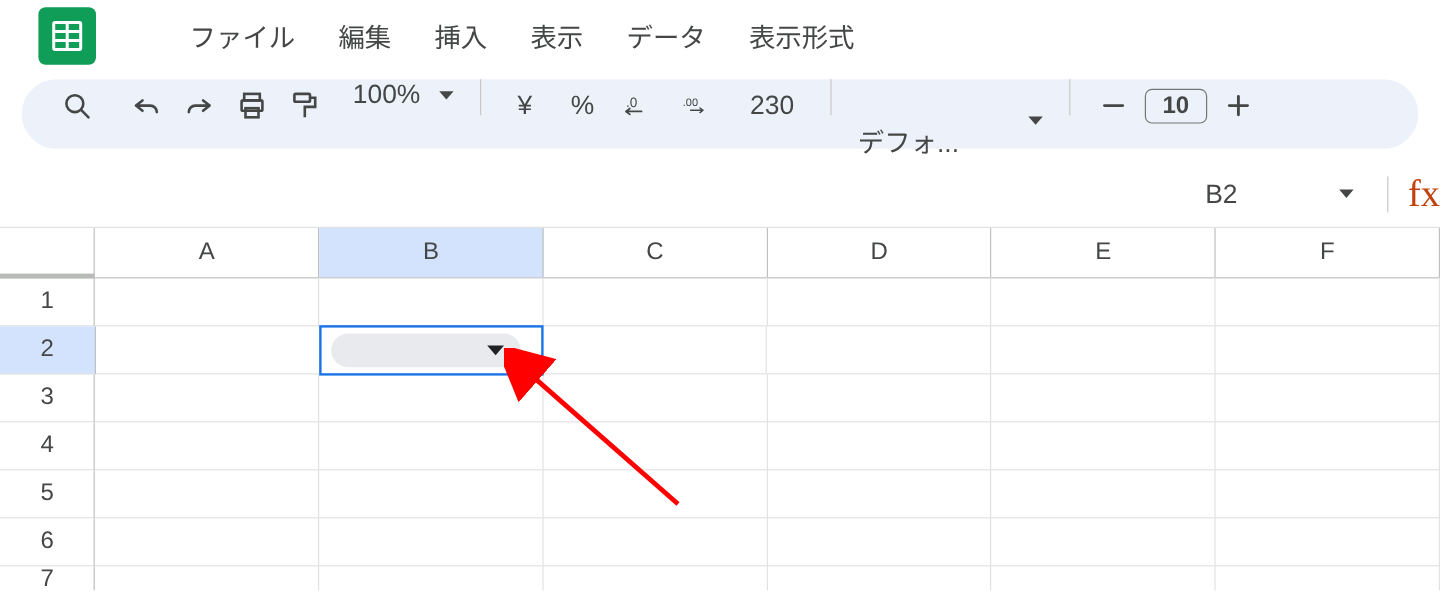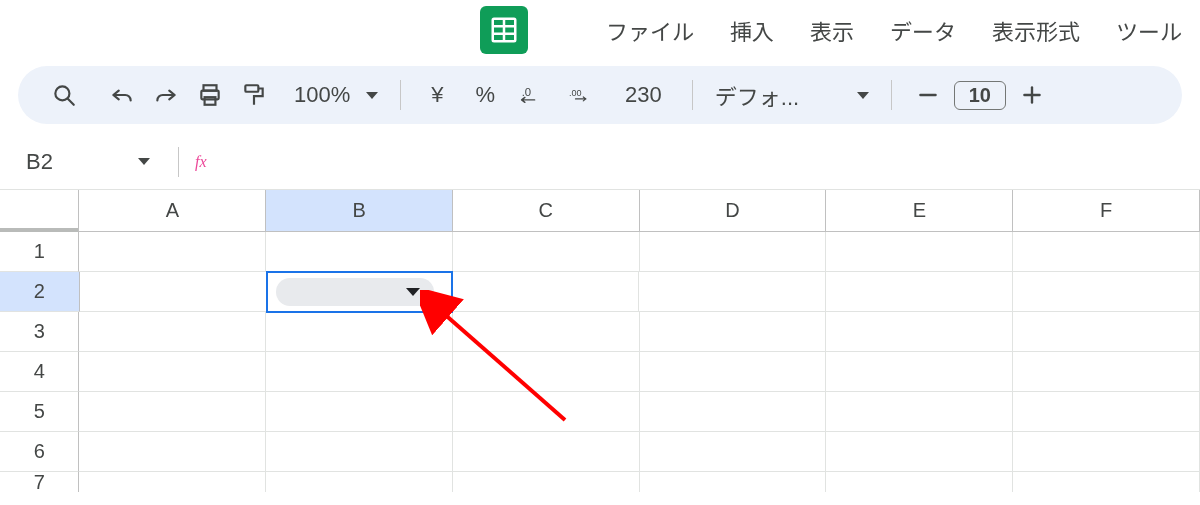--- a/index.html
+++ b/index.html
@@ -14,21 +14,20 @@
     position: relative;
   }
 
   
   .menubar {
     display: flex;
     align-items: center;
     padding: 8px 0 8px 32px;
     gap: 0;
     height: 60px;
-    justify-content: flex-end;
   }
   .logo {
     width: 48px;
     height: 48px;
     background: #0f9d58;
     border-radius: 6px;
     display: flex;
     align-items: center;
     justify-content: center;
     margin-right: 60px;
@@ -44,21 +43,21 @@
     white-space: nowrap;
   }
 
   
   .toolbar {
     margin: 6px 18px 0 18px;
     background: #edf2fa;
     border-radius: 36px;
     height: 58px;
     display: flex;
-    align-items: center;
+    align-items: flex-start;
     padding: 0 24px;
     gap: 0;
   }
   .tb-btn {
     width: 44px;
     height: 44px;
     display: flex;
     align-items: center;
     justify-content: center;
     cursor: pointer;
@@ -99,20 +98,21 @@
     cursor: pointer;
     width: 170px;
   }
   .font-text {
     font-size: 22px;
     color: #444746;
     white-space: nowrap;
     overflow: hidden;
     text-overflow: ellipsis;
     flex: 1;
+    margin-top: 36px;
   }
   .size-group {
     display: flex;
     align-items: center;
     gap: 4px;
   }
   .size-box {
     width: 52px;
     height: 29px;
     border: 1.5px solid #747775;
@@ -131,44 +131,44 @@
     border-top: 7px solid #444746;
     margin-left: 6px;
   }
 
   
   .fx-row {
     display: flex;
     align-items: center;
     height: 56px;
     border-bottom: 1px solid #e1e3e1;
-    padding-left: 8px;
+    padding-left: 20px;
     margin-top: 10px;
+    justify-content: flex-end;
   }
   .name-box {
     width: 154px;
     display: flex;
     align-items: center;
     justify-content: space-between;
     font-size: 22px;
     color: #444746;
     padding: 0 12px 0 18px;
     cursor: pointer;
   }
   .fx-sep {
     width: 1px;
     height: 30px;
     background: #c7c7c7;
     margin: 0 16px;
   }
   .fx-icon {
-    font-style: italic;
     font-family: Georgia, serif;
-    font-size: 16px;
-    color: #ec4899;
+    font-size: 32px;
+    color: #c2410c;
   }
 
   
   .grid {
     position: relative;
   }
   .col-headers {
     display: flex;
     height: 42px;
     border-bottom: 1px solid #c0c0c0;
@@ -260,25 +260,25 @@
   <div class="logo">
     <svg viewBox="0 0 24 24" fill="none">
       <rect x="3" y="3" width="18" height="18" rx="1" stroke="#fff" stroke-width="2"></rect>
       <line x1="3" y1="9" x2="21" y2="9" stroke="#fff" stroke-width="2"></line>
       <line x1="3" y1="15" x2="21" y2="15" stroke="#fff" stroke-width="2"></line>
       <line x1="12" y1="3" x2="12" y2="21" stroke="#fff" stroke-width="2"></line>
     </svg>
   </div>
   <div class="menu-items">
     <div class="menu-item">ファイル</div>
+    <div class="menu-item">編集</div>
     <div class="menu-item">挿入</div>
     <div class="menu-item">表示</div>
     <div class="menu-item">データ</div>
     <div class="menu-item">表示形式</div>
-    <div class="menu-item">ツール</div>
   </div>
 </div>
 
 <div class="toolbar">
   <div class="tb-btn">
     <svg viewBox="0 0 24 24">
         <circle cx="10.5" cy="10.5" r="6.5" stroke="#444746" stroke-width="2" fill="none"></circle>
         <line x1="15.5" y1="15.5" x2="21" y2="21" stroke="#444746" stroke-width="2" stroke-linecap="round"></line>
       </svg>
   </div>

